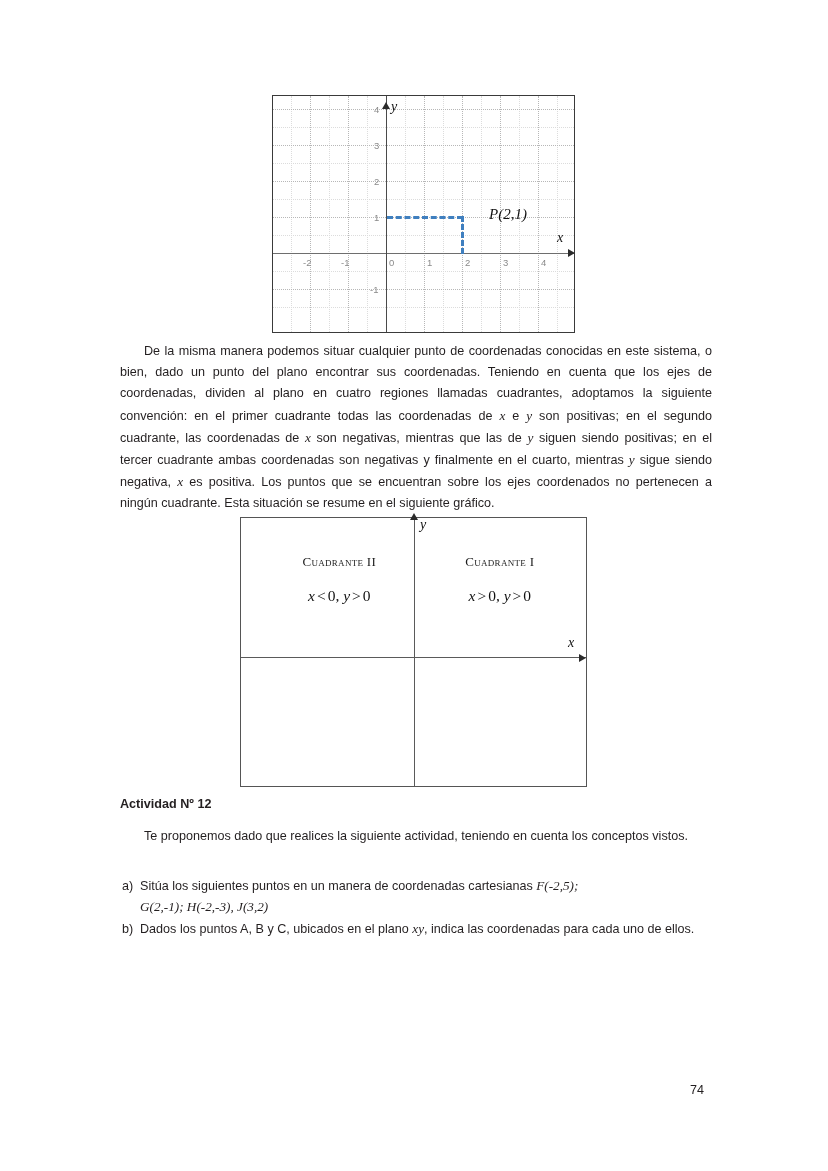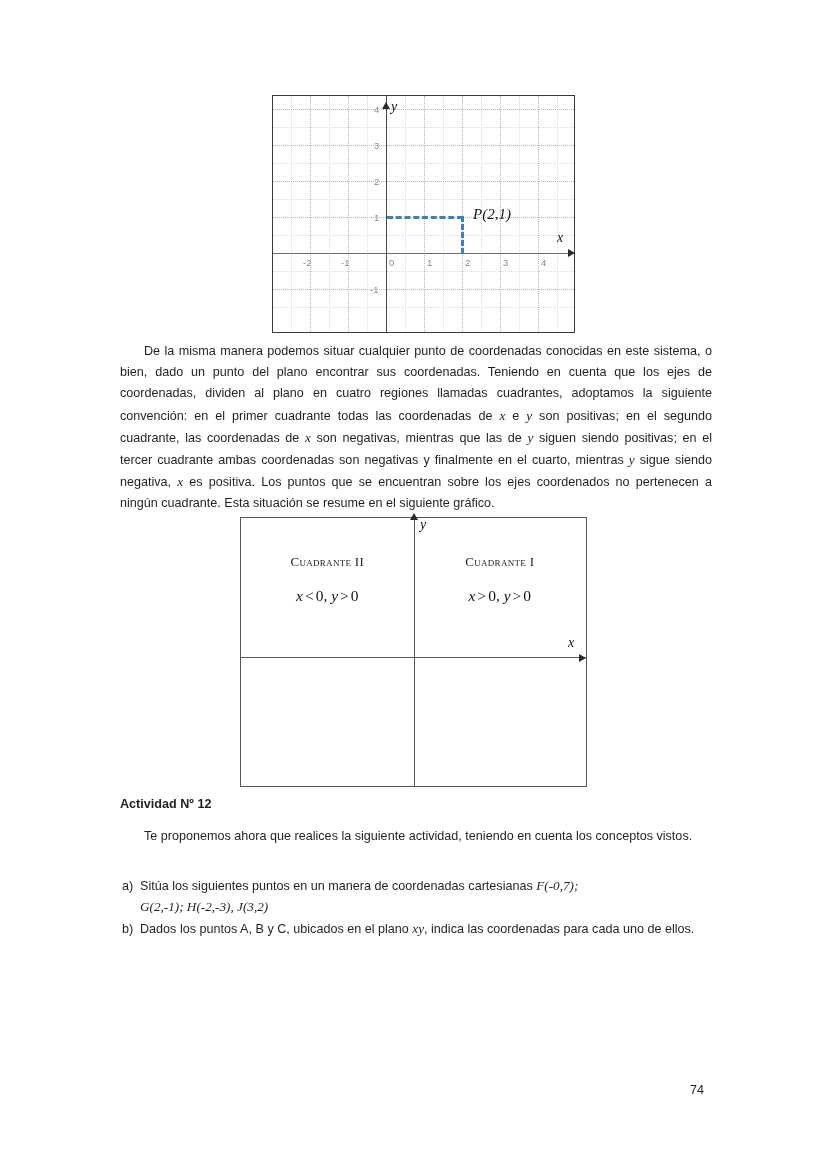--- a/index.html
+++ b/index.html
@@ -258,21 +258,21 @@
       <div class="hgrid" style="top:193px"></div>
 
       <div class="axis-x" style="top:157px"></div>
       <div class="axis-y" style="left:113px"></div>
       <div class="arrow-up" style="left:109px; top:6px"></div>
       <div class="arrow-right" style="left:295px; top:153px"></div>
 
       <div class="dash-h" style="left:114px; top:120px; width:76px"></div>
       <div class="dash-v" style="left:188px; top:120px; height:38px"></div>
 
-      <div class="point-label" style="left:200px; top:110px">P(2,1)</div>
+      <div class="point-label" style="left:216px; top:110px">P(2,1)</div>
 
       <div class="axis-name" style="left:118px; top:3px">y</div>
       <div class="axis-name" style="left:284px; top:134px">x</div>
 
       <div class="tick-label" style="left:30px;  top:161px">-2</div>
       <div class="tick-label" style="left:68px;  top:161px">-1</div>
       <div class="tick-label" style="left:116px; top:161px">0</div>
       <div class="tick-label" style="left:154px; top:161px">1</div>
       <div class="tick-label" style="left:192px; top:161px">2</div>
       <div class="tick-label" style="left:230px; top:161px">3</div>
@@ -292,21 +292,21 @@
 
   <div id="quadrant-figure">
     <div class="q-axis-y"></div>
     <div class="q-axis-x"></div>
     <div class="arrow-up" style="left:169px; top:-5px"></div>
     <div class="arrow-right" style="left:338px; top:136px"></div>
 
     <div class="axis-name" style="left:179px; top:-1px">y</div>
     <div class="axis-name" style="left:327px; top:117px">x</div>
 
-    <div class="q-cell" style="left:0; top:36px">
+    <div class="q-cell" style="left:12px; top:36px">
       <div class="q-title">Cuadrante II</div>
       <div class="q-expr">
         <span>x</span><span class="op">&lt;</span><span class="num">0,</span>
         <span>y</span><span class="op">&gt;</span><span class="num">0</span>
       </div>
     </div>
 
     <div class="q-cell" style="left:50%; top:36px">
       <div class="q-title">Cuadrante I</div>
       <div class="q-expr">
@@ -314,25 +314,25 @@
         <span>y</span><span class="op">&gt;</span><span class="num">0</span>
       </div>
     </div>
 
 
   </div>
 
   <div id="activity-heading">Actividad Nº 12</div>
 
   <div class="para" style="top:826px">
-    <span class="ind"></span><span>Te proponemos ahora que realices la siguiente actividad, teniendo en cuenta los conceptos vistos.</span>
+    <span class="ind"></span><span>Te proponemos dado que realices la siguiente actividad, teniendo en cuenta los conceptos vistos.</span>
   </div>
 
   <div class="list-item just" style="top:876px">
-    <span class="marker">a)</span><span>Sitúa los siguientes puntos en un manera de coordenadas cartesianas </span><span class="mi">F(-0,7);</span><br><span class="mi">G(2,-1); H(-2,-3), J(3,2)</span>
+    <span class="marker">a)</span><span>Sitúa los siguientes puntos en un manera de coordenadas cartesianas </span><span class="mi">F(-2,5);</span><br><span class="mi">G(2,-1); H(-2,-3), J(3,2)</span>
   </div>
 
   <div class="list-item" style="top:919px">
     <span class="marker">b)</span><span>Dados los puntos A, B y C, ubicados en el plano </span><span class="mi">xy</span><span>, indica las coordenadas para cada uno de ellos.</span>
   </div>
 
   <div id="page-number">74</div>
 
 </div>
 

